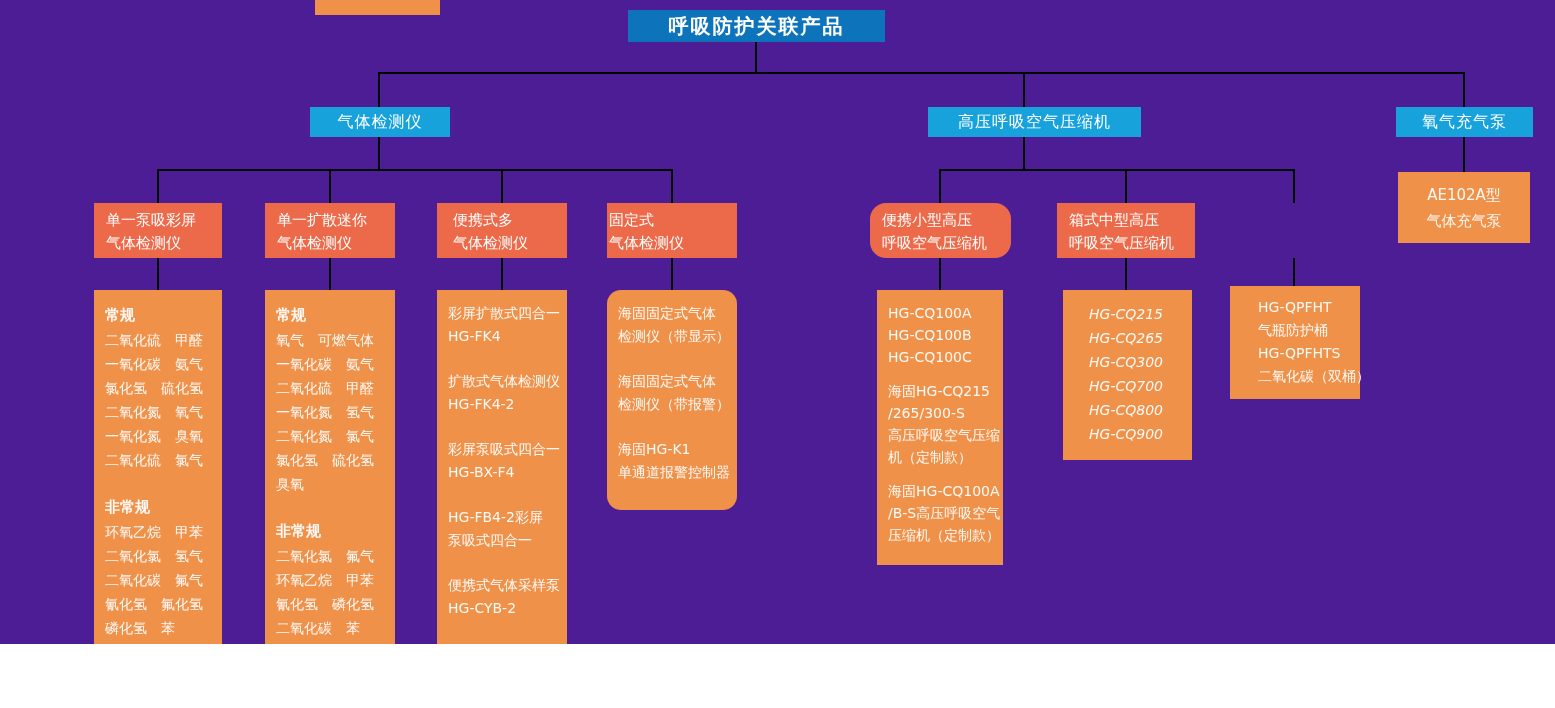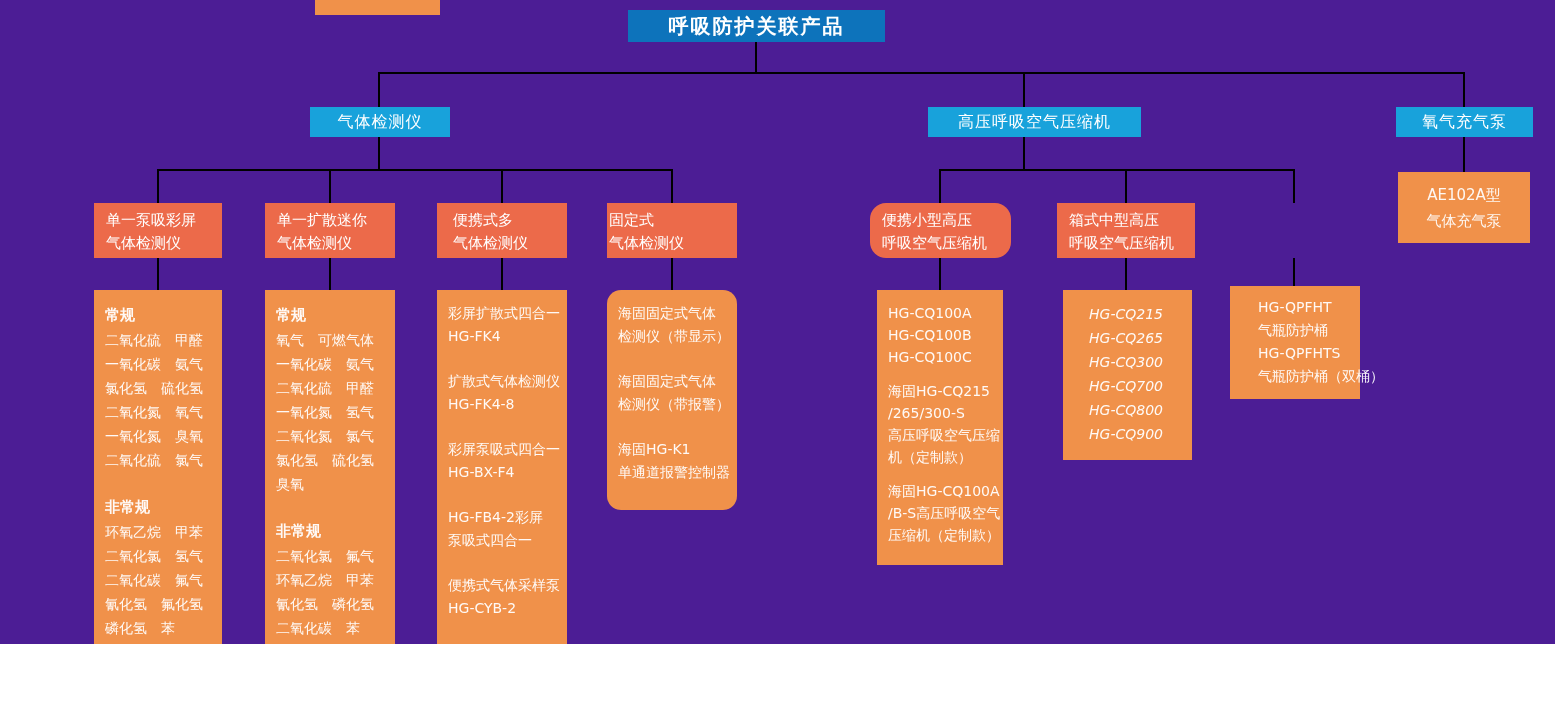--- a/index.html
+++ b/index.html
@@ -155,21 +155,21 @@
       <div class="ln">二氧化碳　苯</div>
       <div class="ln">光气　溴化氢</div>
       <div class="ln">PID　氟化氢</div>
     </div>
 
   <div class="box leaf mid" style="left:437px;top:290px;width:130px;height:360px;">
       <div class="ln">彩屏扩散式四合一</div>
       <div class="ln">HG-FK4</div>
       <div class="ln g"></div>
       <div class="ln">扩散式气体检测仪</div>
-      <div class="ln">HG-FK4-8</div>
+      <div class="ln">HG-FK4-2</div>
       <div class="ln g"></div>
       <div class="ln">彩屏泵吸式四合一</div>
       <div class="ln">HG-BX-F4</div>
       <div class="ln g"></div>
       <div class="ln">HG-FB4-2彩屏</div>
       <div class="ln">泵吸式四合一</div>
       <div class="ln g"></div>
       <div class="ln">便携式气体采样泵</div>
       <div class="ln">HG-CYB-2</div>
     </div>
@@ -206,16 +206,16 @@
       <div class="ln">HG-CQ300</div>
       <div class="ln">HG-CQ700</div>
       <div class="ln">HG-CQ800</div>
       <div class="ln">HG-CQ900</div>
     </div>
 
   <div class="box leaf mid p10" style="left:1230px;top:286px;width:130px;height:113px;padding-left:28px;">
       <div class="ln">HG-QPFHT</div>
       <div class="ln">气瓶防护桶</div>
       <div class="ln">HG-QPFHTS</div>
-      <div class="ln">气瓶防护桶（双桶）</div>
+      <div class="ln">二氧化碳（双桶）</div>
     </div>
 
 </div>
 
 </body></html>

